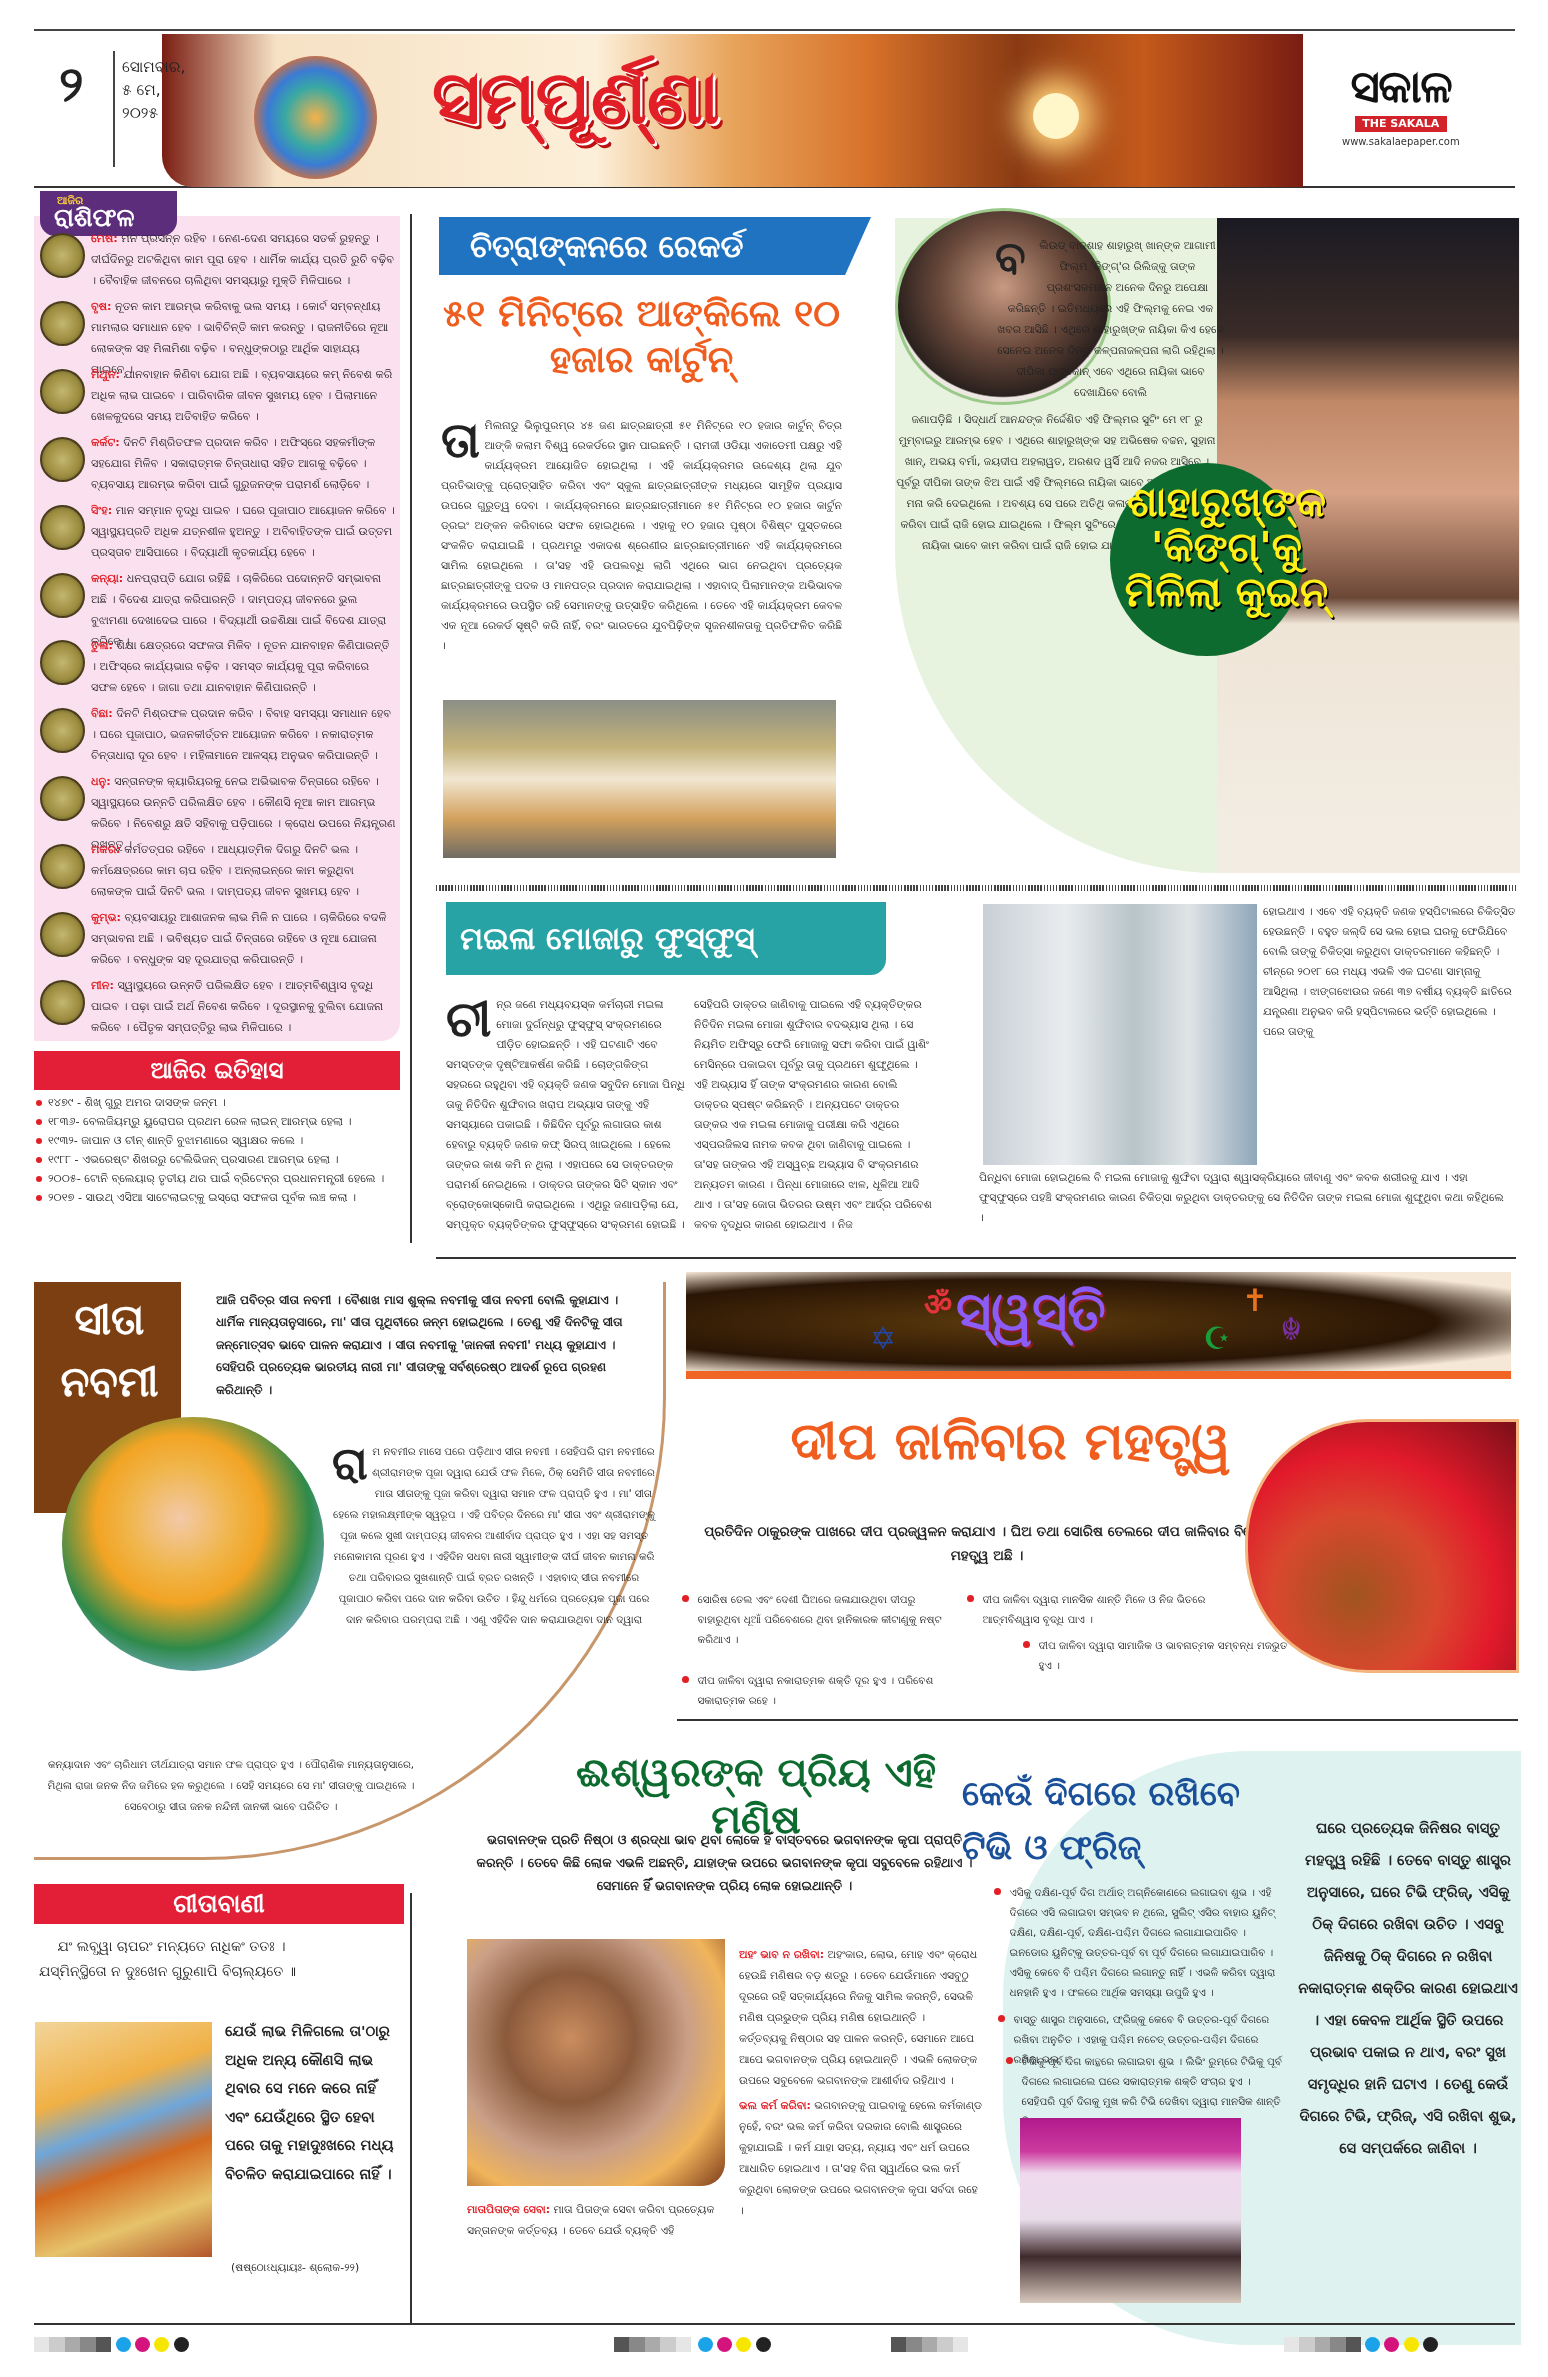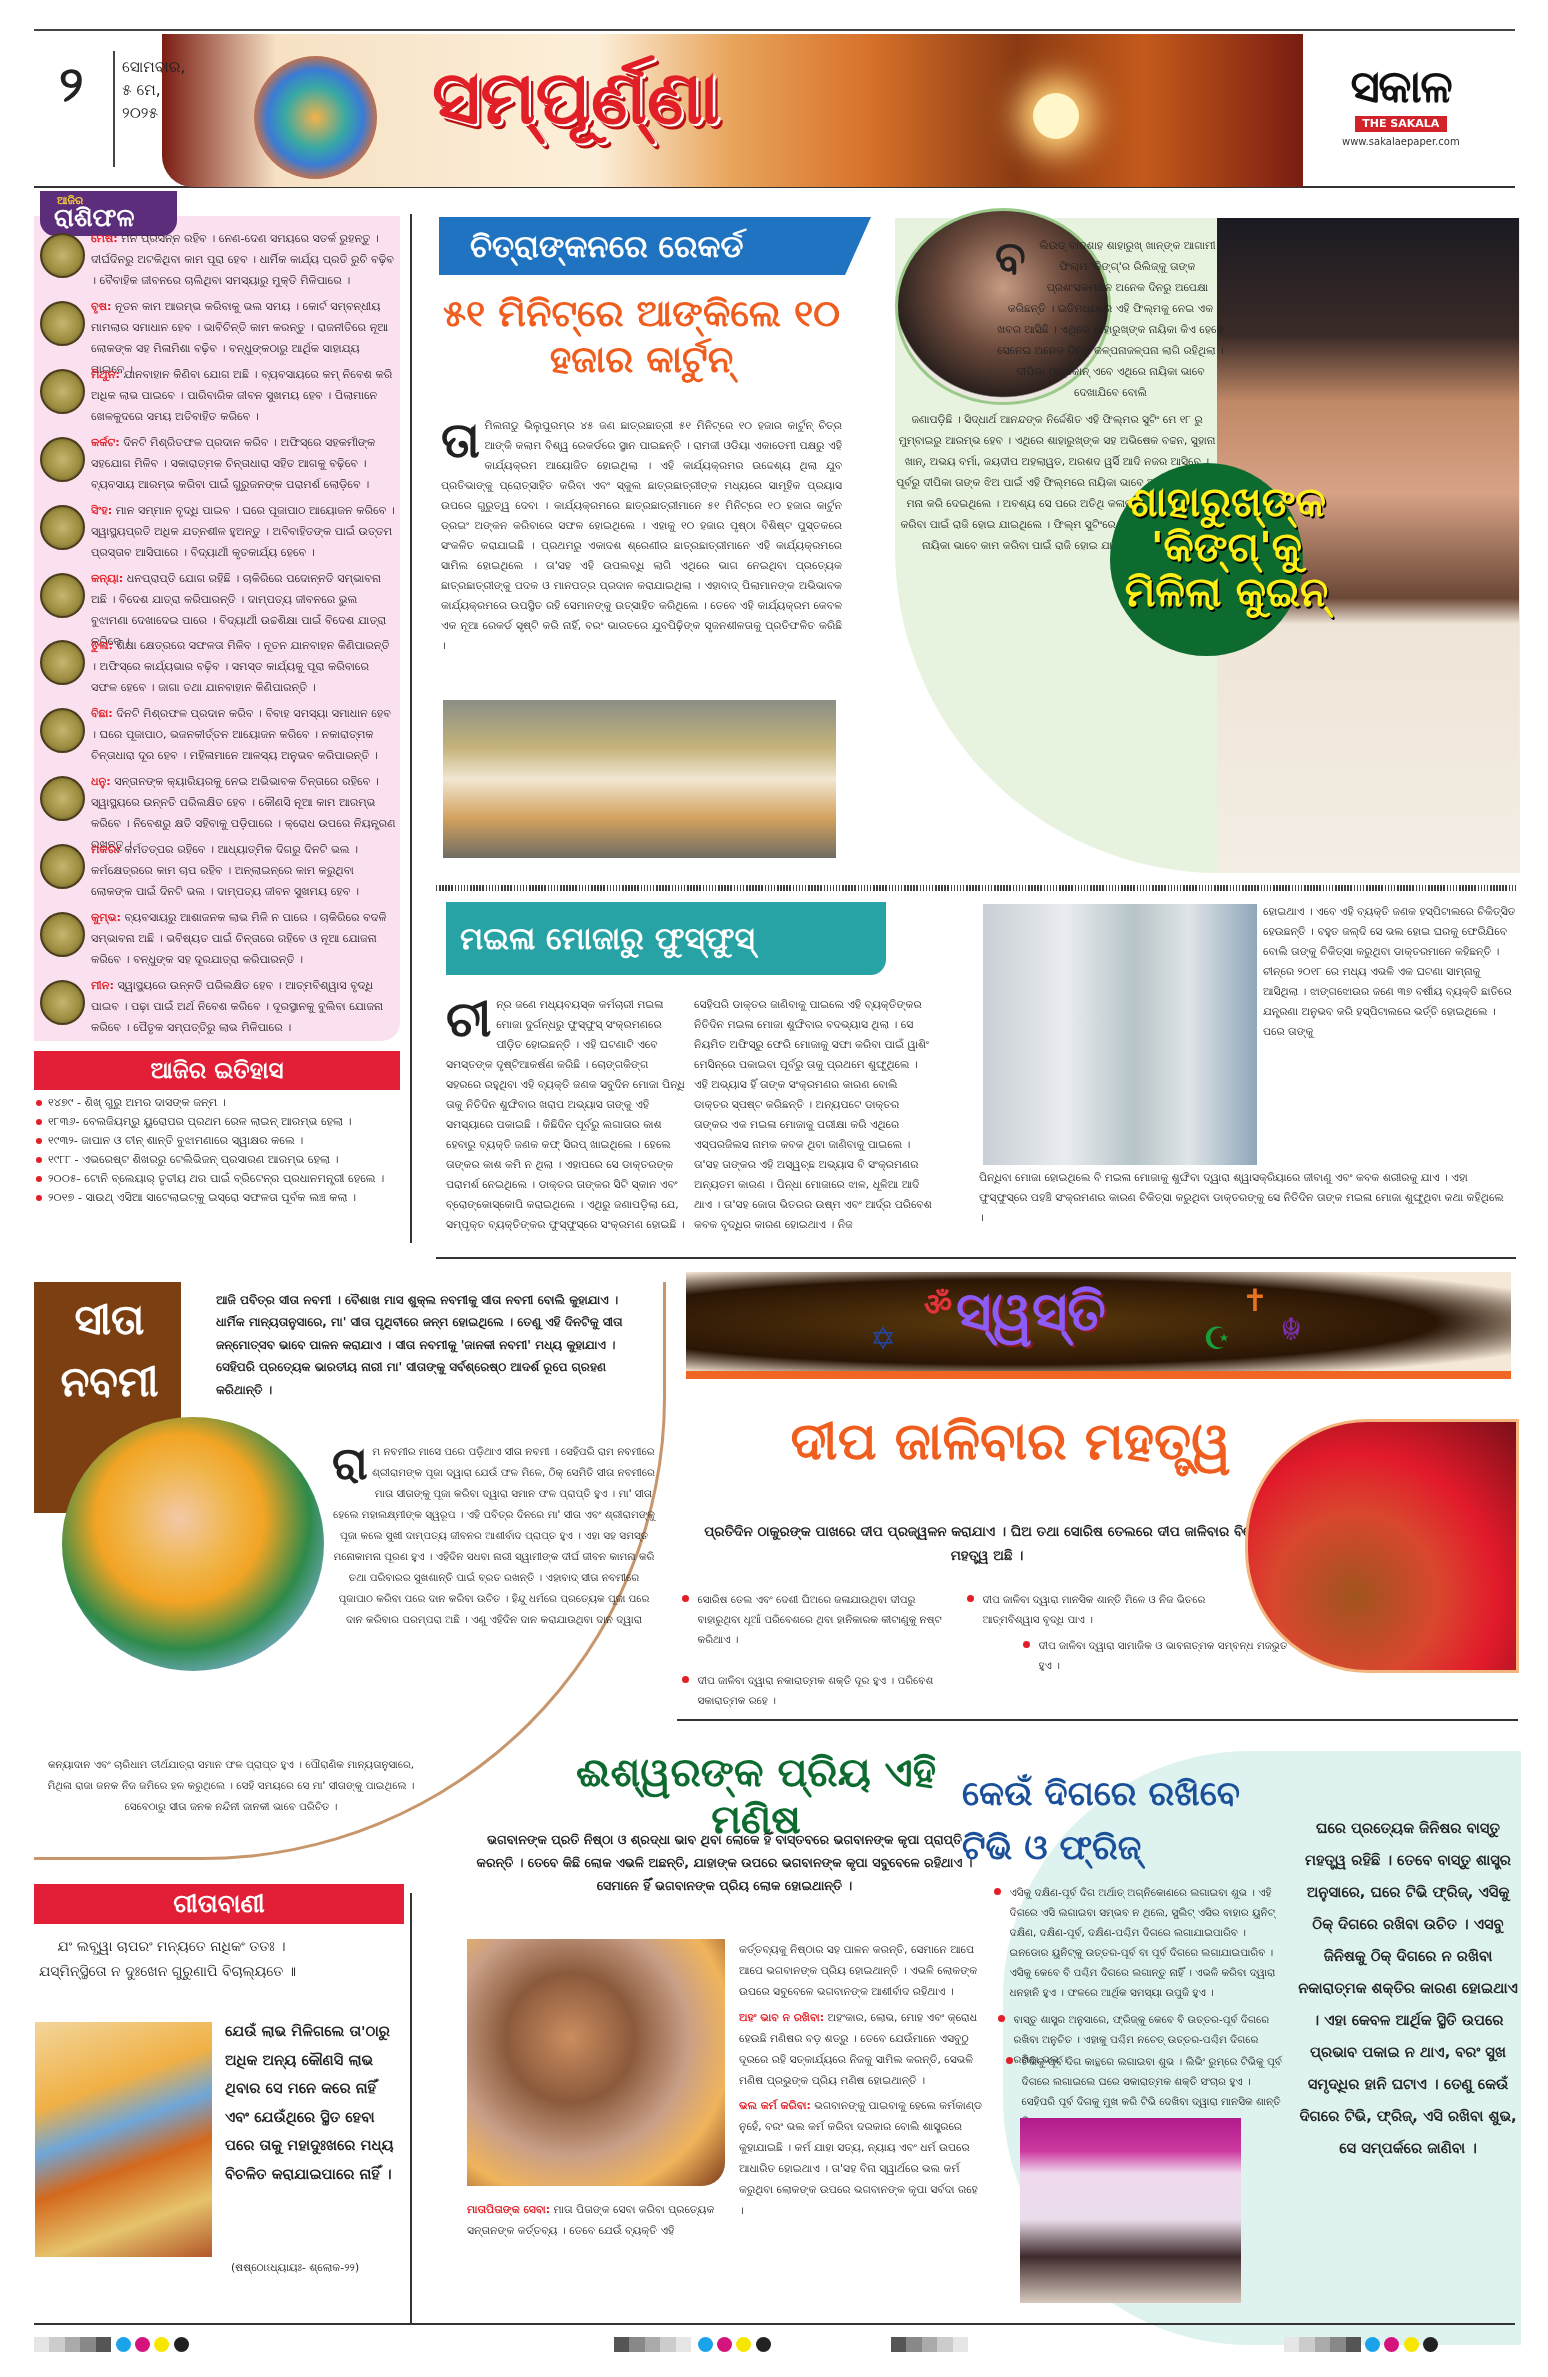--- a/index.html
+++ b/index.html
@@ -257,22 +257,22 @@
 <div class="deep-bullet" style="left:679px;top:1589px;width:278px">ସୋରିଷ ତେଲ ଏବଂ ଦେଶୀ ଘିଅରେ ଜଳାଯାଉଥିବା ଦୀପରୁ ବାହାରୁଥିବା ଧୂଆଁ ପରିବେଶରେ ଥିବା ହାନିକାରକ କୀଟାଣୁକୁ ନଷ୍ଟ କରିଥାଏ ।</div>
 <div class="deep-bullet" style="left:679px;top:1670px;width:278px">ଦୀପ ଜାଳିବା ଦ୍ୱାରା ନକାରାତ୍ମକ ଶକ୍ତି ଦୂର ହୁଏ । ପରିବେଶ ସକାରାତ୍ମକ ରହେ ।</div>
 <div class="deep-bullet" style="left:964px;top:1589px;width:278px">ଦୀପ ଜାଳିବା ଦ୍ୱାରା ମାନସିକ ଶାନ୍ତି ମିଳେ ଓ ନିଜ ଭିତରେ ଆତ୍ମବିଶ୍ୱାସ ବୃଦ୍ଧି ପାଏ ।</div>
 <div class="deep-bullet" style="left:1020px;top:1635px;width:278px">ଦୀପ ଜାଳିବା ଦ୍ୱାରା ସାମାଜିକ ଓ ଭାବନାତ୍ମକ ସମ୍ବନ୍ଧ ମଜଭୁତ ହୁଏ ।</div>
 <div id="rule-deep" class="abs"></div>
 
 <div id="ish-head" class="abs">ଈଶ୍ୱରଙ୍କ ପ୍ରିୟ ଏହି ମଣିଷ</div>
 <div id="ish-sub" class="abs">ଭଗବାନଙ୍କ ପ୍ରତି ନିଷ୍ଠା ଓ ଶ୍ରଦ୍ଧା ଭାବ ଥିବା ଲୋକେ ହିଁ ବାସ୍ତବରେ ଭଗବାନଙ୍କ କୃପା ପ୍ରାପ୍ତି କରନ୍ତି । ତେବେ କିଛି ଲୋକ ଏଭଳି ଅଛନ୍ତି, ଯାହାଙ୍କ ଉପରେ ଭଗବାନଙ୍କ କୃପା ସବୁବେଳେ ରହିଥାଏ । ସେମାନେ ହିଁ ଭଗବାନଙ୍କ ପ୍ରିୟ ଲୋକ ହୋଇଥାନ୍ତି ।</div>
 <div id="ish-photo" class="abs"></div>
 <div id="ish-col-r" class="abs">
+  <p style="margin-top:4.6px"><span class="sub">ଅହଂ ଭାବ ନ ରଖିବା:</span> <span>ଅହଂକାର, ଲୋଭ, ମୋହ ଏବଂ କ୍ରୋଧ ହେଉଛି ମଣିଷର ବଡ଼ ଶତ୍ରୁ । ତେବେ ଯେଉଁମାନେ ଏସବୁଠୁ ଦୂରରେ ରହି ସତ୍‌କାର୍ଯ୍ୟରେ ନିଜକୁ ସାମିଲ କରନ୍ତି, ସେଭଳି ମଣିଷ ପ୍ରଭୁଙ୍କ ପ୍ରିୟ ମଣିଷ ହୋଇଥାନ୍ତି ।</span></p>
   <p>କର୍ତ୍ତବ୍ୟକୁ ନିଷ୍ଠାର ସହ ପାଳନ କରନ୍ତି, ସେମାନେ ଆପେ ଆପେ ଭଗବାନଙ୍କ ପ୍ରିୟ ହୋଇଥାନ୍ତି । ଏଭଳି ଲୋକଙ୍କ ଉପରେ ସବୁବେଳେ ଭଗବାନଙ୍କ ଆଶୀର୍ବାଦ ରହିଥାଏ ।</p>
-  <p style="margin-top:4.6px"><span class="sub">ଅହଂ ଭାବ ନ ରଖିବା:</span> <span>ଅହଂକାର, ଲୋଭ, ମୋହ ଏବଂ କ୍ରୋଧ ହେଉଛି ମଣିଷର ବଡ଼ ଶତ୍ରୁ । ତେବେ ଯେଉଁମାନେ ଏସବୁଠୁ ଦୂରରେ ରହି ସତ୍‌କାର୍ଯ୍ୟରେ ନିଜକୁ ସାମିଲ କରନ୍ତି, ସେଭଳି ମଣିଷ ପ୍ରଭୁଙ୍କ ପ୍ରିୟ ମଣିଷ ହୋଇଥାନ୍ତି ।</span></p>
   <p style="margin-top:4.6px"><span class="sub">ଭଲ କର୍ମ କରିବା:</span> <span>ଭଗବାନଙ୍କୁ ପାଇବାକୁ ହେଲେ କର୍ମକାଣ୍ଡ ନୁହେଁ, ବରଂ ଭଲ କର୍ମ କରିବା ଦରକାର ବୋଲି ଶାସ୍ତ୍ରରେ କୁହାଯାଇଛି । କର୍ମ ଯାହା ସତ୍ୟ, ନ୍ୟାୟ ଏବଂ ଧର୍ମ ଉପରେ ଆଧାରିତ ହୋଇଥାଏ । ତା'ସହ ବିନା ସ୍ୱାର୍ଥରେ ଭଲ କର୍ମ କରୁଥିବା ଲୋକଙ୍କ ଉପରେ ଭଗବାନଙ୍କ କୃପା ସର୍ବଦା ରହେ ।</span></p>
 </div>
 <div id="ish-col-l" class="abs">
   <p style="margin-top:4.6px"><span class="sub">ମାତାପିତାଙ୍କ ସେବା:</span> <span>ମାତା ପିତାଙ୍କ ସେବା କରିବା ପ୍ରତ୍ୟେକ ସନ୍ତାନଙ୍କ କର୍ତ୍ତବ୍ୟ । ତେବେ ଯେଉଁ ବ୍ୟକ୍ତି ଏହି</span></p>
 </div>
 
 <div id="vastu-bg" class="abs"></div>
 <div id="vastu-head" class="abs">କେଉଁ ଦିଗରେ ରଖିବେ ଟିଭି ଓ ଫ୍ରିଜ୍</div>
 <div id="vastu-right" class="abs">ଘରେ ପ୍ରତ୍ୟେକ ଜିନିଷର ବାସ୍ତୁ ମହତ୍ତ୍ୱ ରହିଛି । ତେବେ ବାସ୍ତୁ ଶାସ୍ତ୍ର ଅନୁସାରେ, ଘରେ ଟିଭି ଫ୍ରିଜ୍, ଏସିକୁ ଠିକ୍ ଦିଗରେ ରଖିବା ଉଚିତ । ଏସବୁ ଜିନିଷକୁ ଠିକ୍ ଦିଗରେ ନ ରଖିବା ନକାରାତ୍ମକ ଶକ୍ତିର କାରଣ ହୋଇଥାଏ । ଏହା କେବଳ ଆର୍ଥିକ ସ୍ଥିତି ଉପରେ ପ୍ରଭାବ ପକାଇ ନ ଥାଏ, ବରଂ ସୁଖ ସମୃଦ୍ଧିର ହାନି ଘଟାଏ । ତେଣୁ କେଉଁ ଦିଗରେ ଟିଭି, ଫ୍ରିଜ୍, ଏସି ରଖିବା ଶୁଭ, ସେ ସମ୍ପର୍କରେ ଜାଣିବା ।</div>
 <div class="vastu-bullet" style="left:991px;top:1882px;width:293px">ଏସିକୁ ଦକ୍ଷିଣ-ପୂର୍ବ ଦିଗ ଅର୍ଥାତ୍ ଅଗ୍ନିକୋଣରେ ଲଗାଇବା ଶୁଭ । ଏହି ଦିଗରେ ଏସି ଲଗାଇବା ସମ୍ଭବ ନ ଥିଲେ, ସ୍ପ୍ଲିଟ୍ ଏସିର ବାହାର ୟୁନିଟ୍ ଦକ୍ଷିଣ, ଦକ୍ଷିଣ-ପୂର୍ବ, ଦକ୍ଷିଣ-ପଶ୍ଚିମ ଦିଗରେ ଲଗାଯାଇପାରିବ । ଇନଡୋର ୟୁନିଟ୍‌କୁ ଉତ୍ତର-ପୂର୍ବ ବା ପୂର୍ବ ଦିଗରେ ଲଗାଯାଇପାରିବ । ଏସିକୁ କେବେ ବି ପଶ୍ଚିମ ଦିଗରେ ଲଗାନ୍ତୁ ନାହିଁ । ଏଭଳି କରିବା ଦ୍ୱାରା ଧନହାନି ହୁଏ । ଫଳରେ ଆର୍ଥିକ ସମସ୍ୟା ଉପୁଜି ହୁଏ ।</div>

